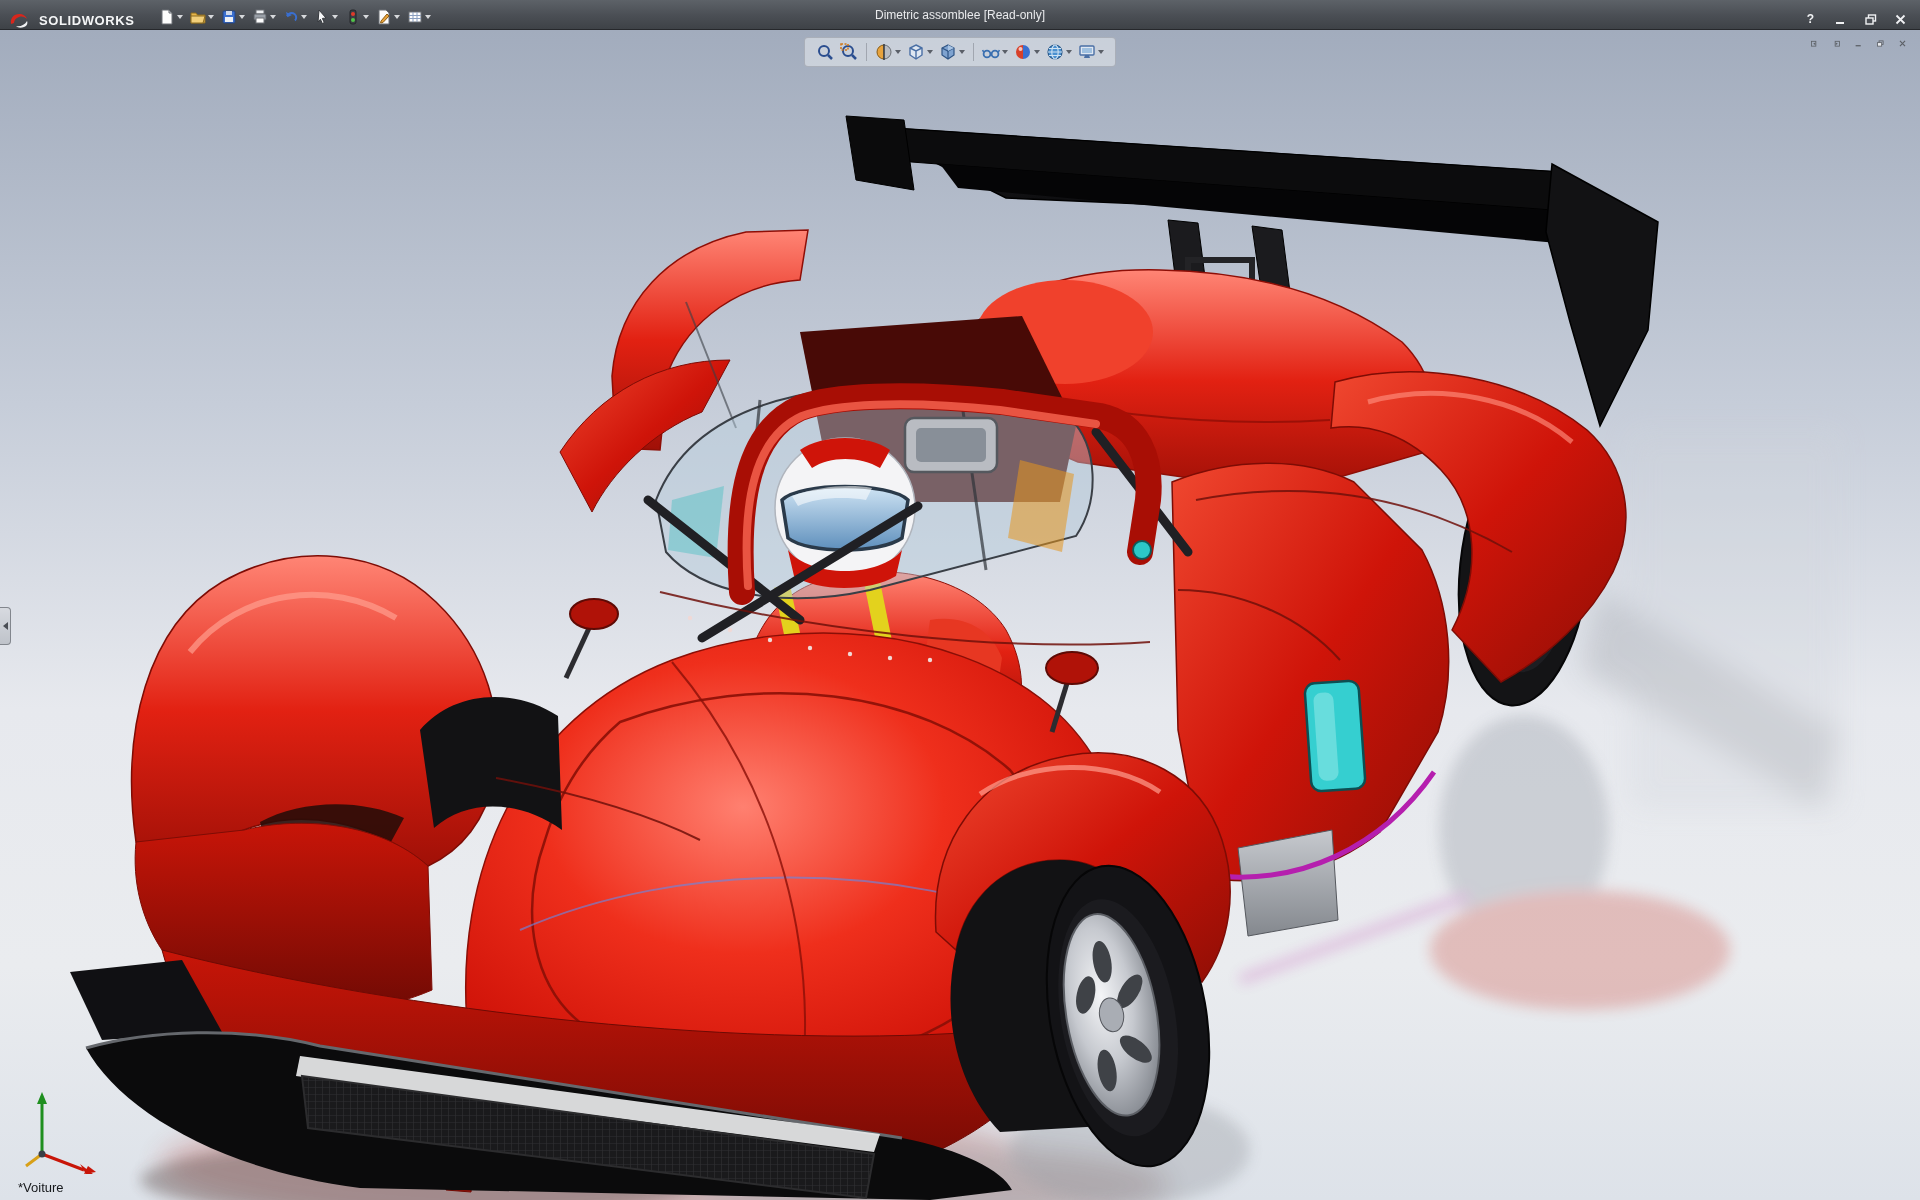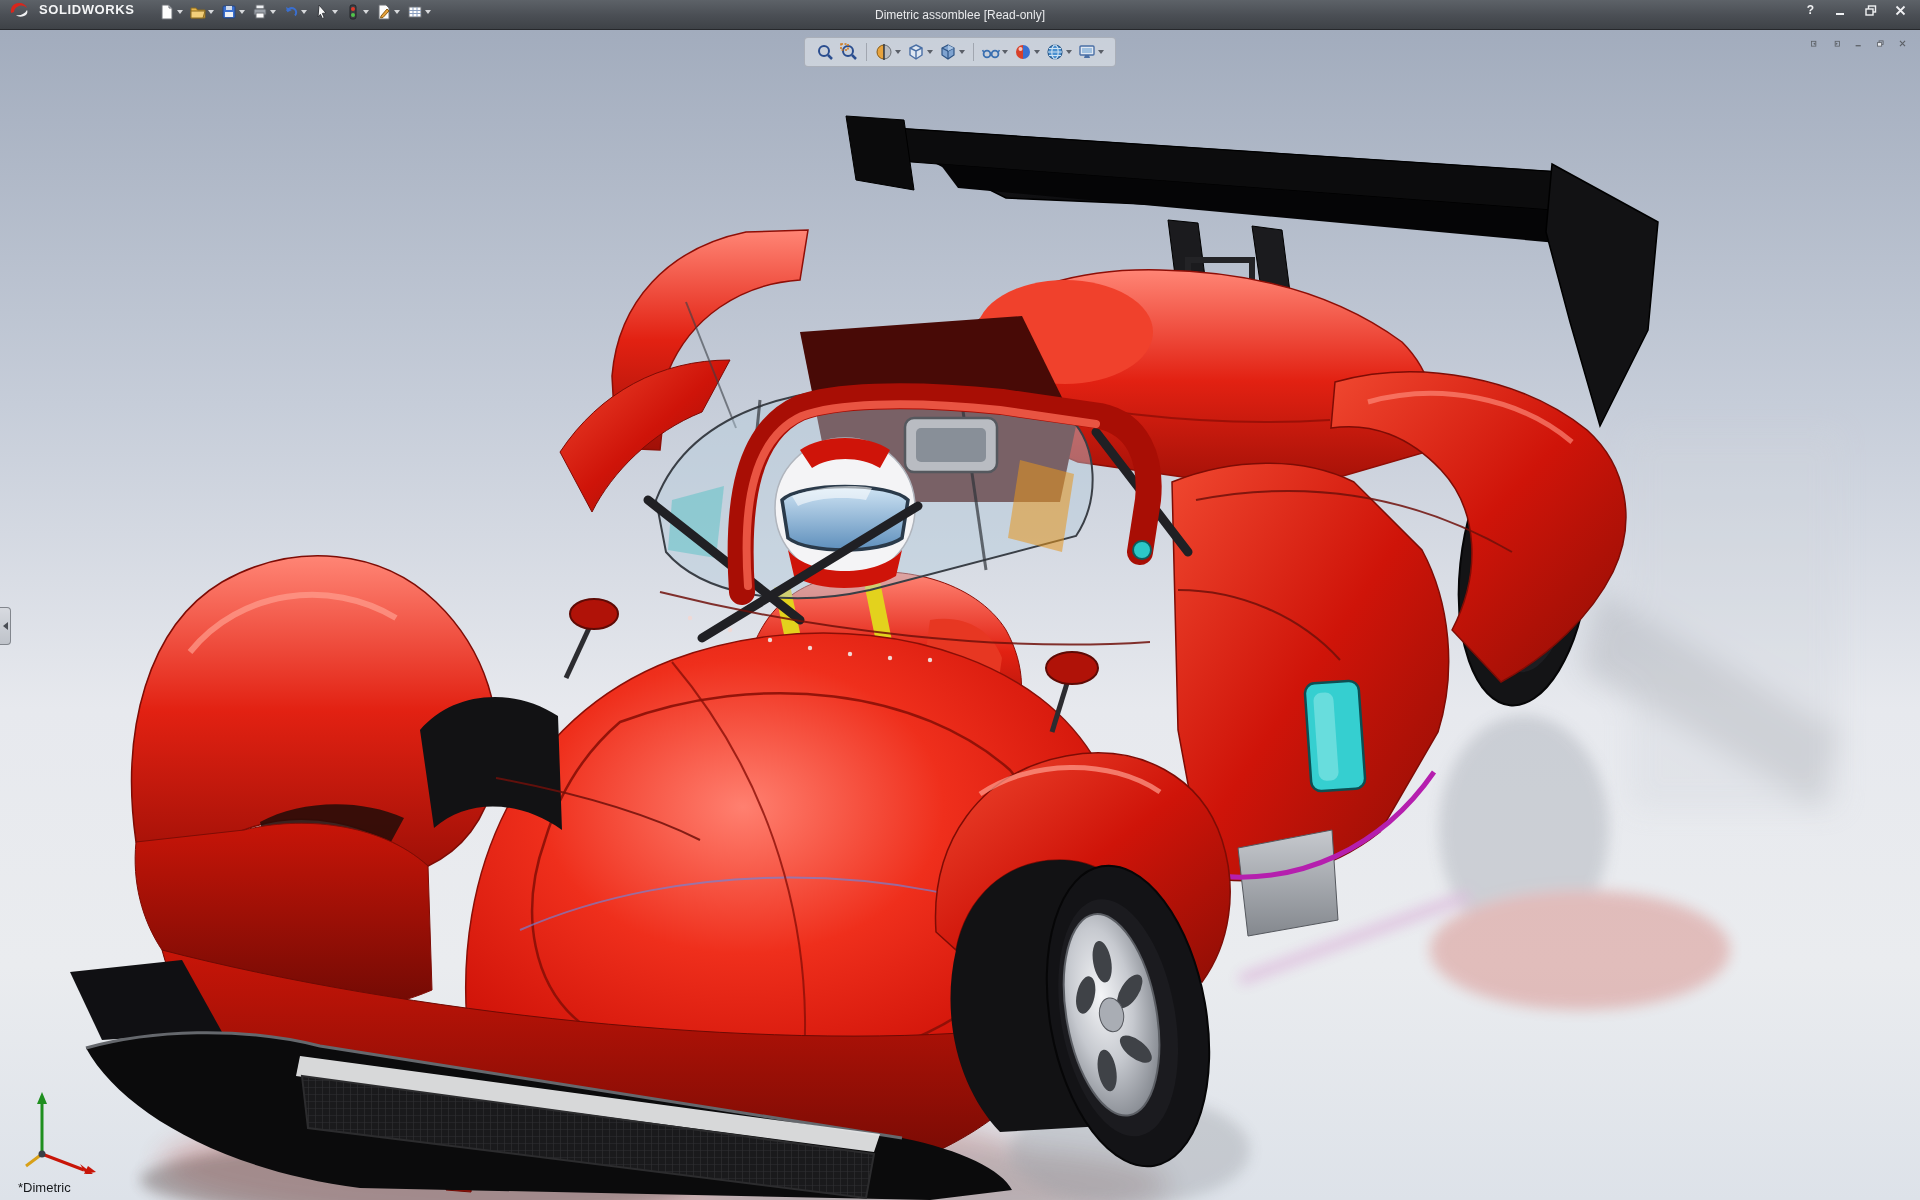--- a/index.html
+++ b/index.html
@@ -2,21 +2,21 @@
 <html><head>
 <meta charset="utf-8">
 <style>
   html,body{margin:0;padding:0;background:#000;}
   *{box-sizing:border-box;}
   #app{position:relative;width:1920px;height:1200px;overflow:hidden;font-family:"Liberation Sans",sans-serif;background:#dfe3ea;}
 
   
   .titlebar{position:absolute;top:0;left:0;width:1920px;height:30px;
     background:linear-gradient(#5d6268,#4a4e54 55%,#3e4247);
-    border-bottom:1px solid #26282c;display:flex;align-items:flex-start;color:#eceef0;}
+    border-bottom:1px solid #26282c;display:flex;align-items:flex-end;color:#eceef0;}
   .brand{display:flex;align-items:center;gap:7px;margin-left:8px;}
   .brand-text{font-weight:bold;font-size:13px;letter-spacing:.6px;color:#f4f5f6;}
   .tb-group{display:flex;align-items:center;margin-left:22px;gap:3px;}
   .tbtn{display:flex;align-items:center;height:24px;padding:0 2px;border-radius:2px;background:transparent;border:0;cursor:default;}
   .tbtn svg{display:block;}
   .caret{width:0;height:0;border-left:3.5px solid transparent;border-right:3.5px solid transparent;border-top:4px solid #d7d9dc;margin-left:2px;}
   .win-title{position:absolute;left:0;right:0;top:0;height:30px;line-height:30px;text-align:center;font-size:12px;color:#e9eaec;pointer-events:none;}
   .win-controls{margin-left:auto;margin-right:6px;display:flex;gap:3px;z-index:5;}
   .wbtn{width:27px;height:20px;display:flex;align-items:center;justify-content:center;border-radius:2px;background:transparent;border:0;color:#f0f1f3;font-size:12px;font-weight:bold;}
 
@@ -505,20 +505,20 @@
     <svg class="triad" width="96" height="92" viewBox="0 0 96 92">
       <line x1="28" y1="68" x2="28" y2="16" stroke="#1f8f1f" stroke-width="3"></line>
       <path d="M28,6 L23,18 L33,18 Z" fill="#1f8f1f"></path>
       <line x1="28" y1="68" x2="70" y2="84" stroke="#c81508" stroke-width="3"></line>
       <path d="M79,88 L66,78 L72,88 Z" fill="#c81508"></path>
       <path d="M74,80 L82,86 L70,88 Z" fill="#c81508"></path>
       <line x1="28" y1="68" x2="12" y2="80" stroke="#d8a018" stroke-width="3"></line>
       <circle cx="28" cy="68" r="3.5" fill="#3a3f46"></circle>
     </svg>
 
-    <div class="view-label">*Dimetric</div>
+    <div class="view-label">*Voiture</div>
 
     <div class="collapse-tab">
       <span class="tri"></span>
     </div>
 
   </div>
 </div>
 
 </body></html>

